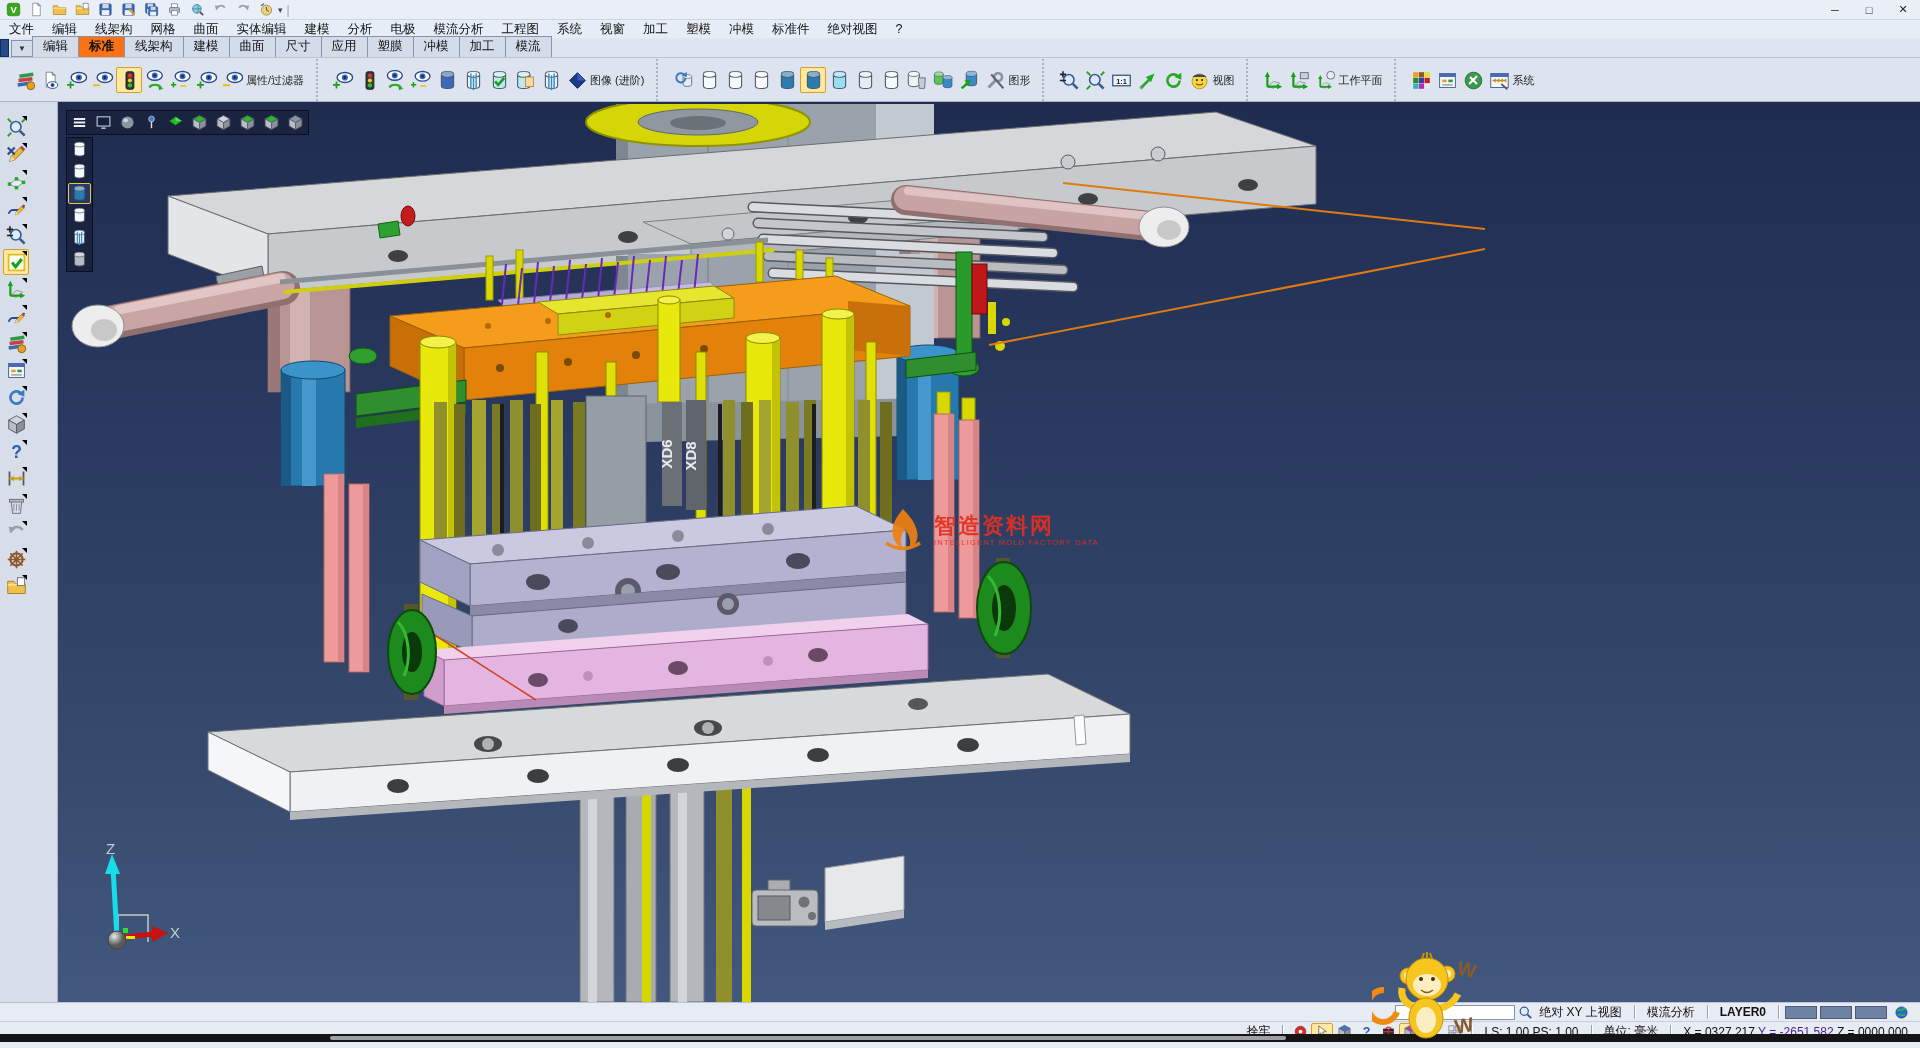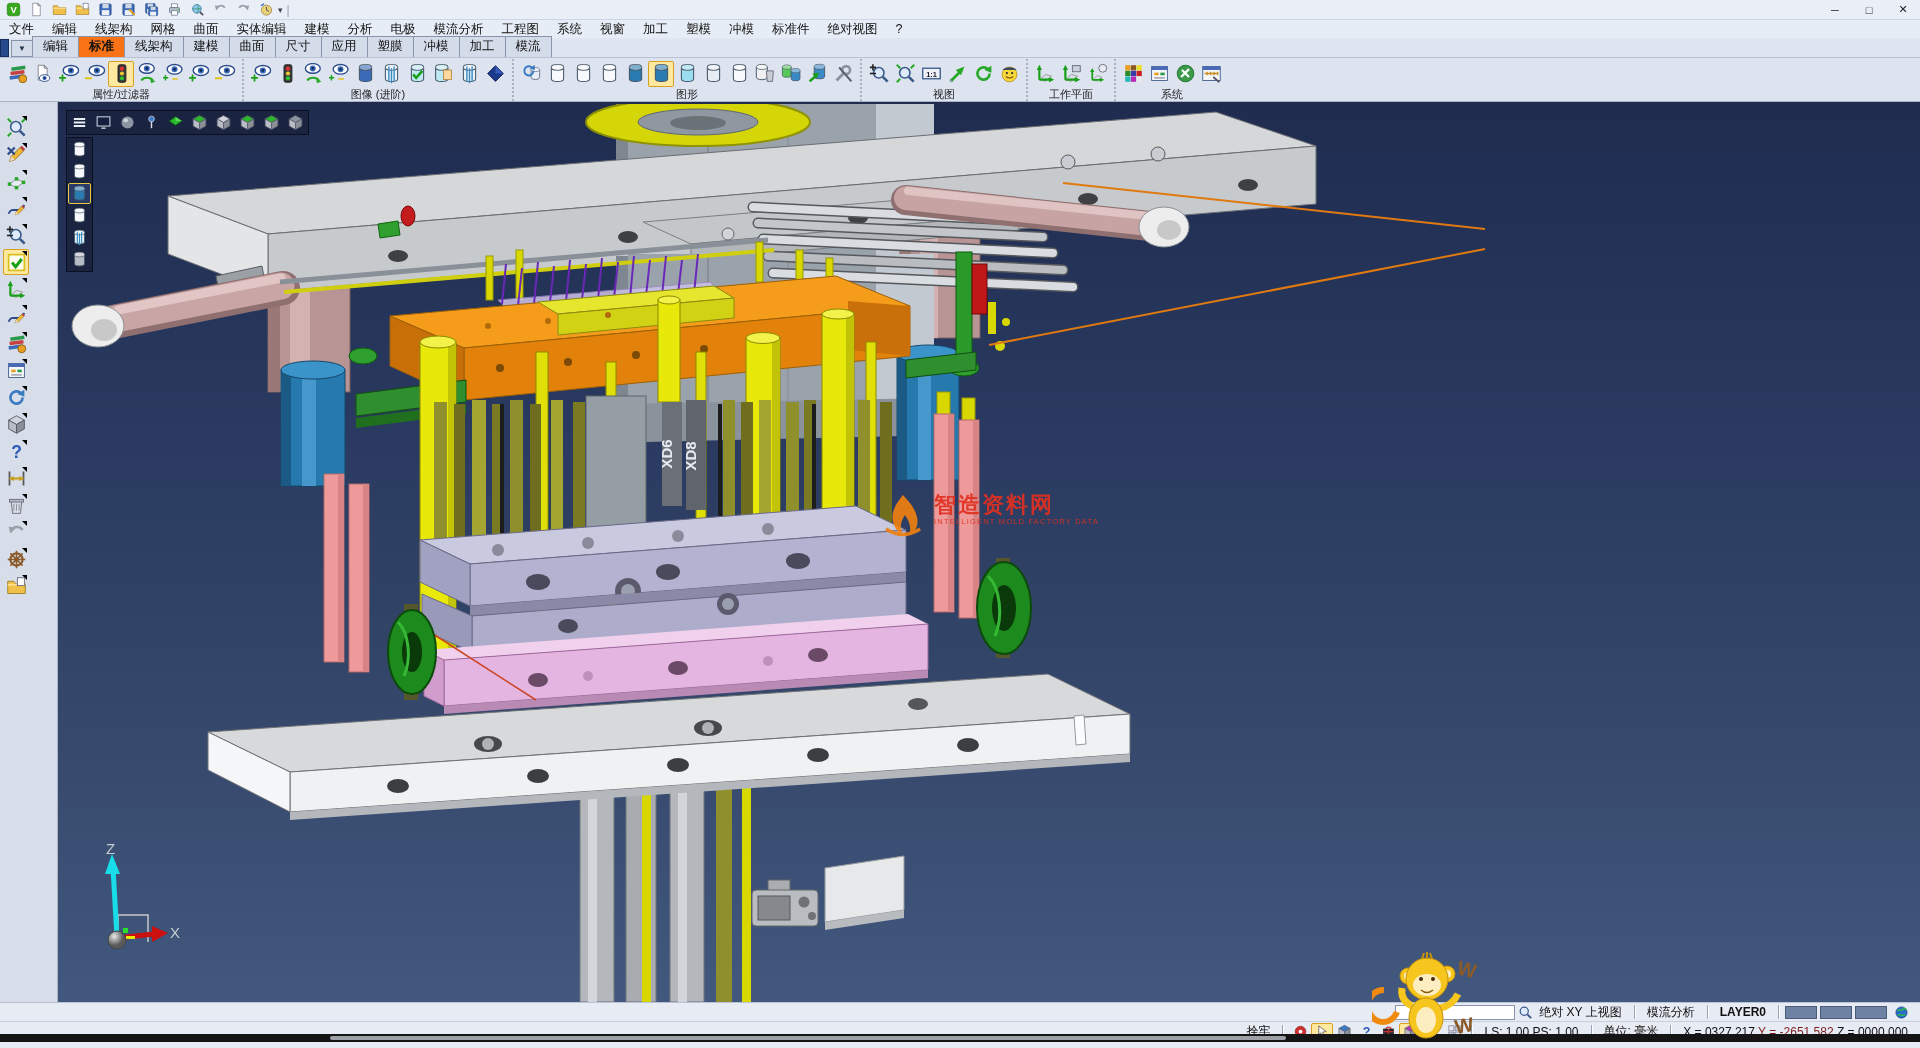--- a/index.html
+++ b/index.html
@@ -23,21 +23,21 @@
   .tabrow { height:20px; background:#dfe6f2; display:flex; align-items:flex-end;
     border-bottom:1px solid #b9c2d4; position:relative; }
   .tab-corner { width:9px; height:18px; background:#274a8c; border:1px solid #16305e; margin-right:2px; }
   .tab-dd { width:22px; height:17px; border:1px solid #8694ac; background:#d4dcea;
     font-size:8px; display:flex; align-items:center; justify-content:center; color:#234; }
   .tab { border:1px solid #8694ac; border-bottom:none; background:#d4dcea; padding:1px 10px 2px;
     margin-left:-1px; font-size:12.5px; color:#111; }
   .tab.active { background:#f97316; font-weight:bold; }
   .toolbar { height:44px; background:#dde4f0; border-bottom:1px solid #aab4c6;
     display:flex; align-items:flex-start; padding-top:1px; }
-  .tgroup { display:flex; flex-direction:column; align-items:center; padding:0 4px;
+  .tgroup { display:flex; flex-direction:row; align-items:center; padding:0 12px;
     border-left:2px dotted #aab2c2; height:42px; }
   .tgroup:first-child { border-left:none; }
   .ticons { display:flex; align-items:center; height:29px; }
   .tbi { width:26px; height:26px; display:inline-flex; align-items:center; justify-content:center;
     position:relative; border:1px solid transparent; border-radius:2px; }
   .tbi svg { width:21px; height:21px; }
   .tbi.sel { background:#ffe9a0; border-color:#d8a020; }
   .tlabel { font-size:11px; color:#222; line-height:13px; }
   .dd { position:absolute; top:1px; right:1px; width:0; height:0;
     border-left:5px solid transparent; border-top:5px solid #000; }
@@ -48,40 +48,40 @@
   .viewport { position:relative; width:1862px; height:900px; overflow:hidden;
     background:linear-gradient(180deg,#1f2c50 0%,#2a3a60 38%,#36486c 70%,#42587e 100%); }
   .vtool-h { position:absolute; left:8px; top:8px; display:flex; gap:1px;
     background:#1a2440; border:1px solid #0a1020; padding:1px; z-index:10; }
   .vtool-v { position:absolute; left:8px; top:35px; display:flex; flex-direction:column; gap:1px;
     background:#1a2440; border:1px solid #0a1020; padding:1px; z-index:10; }
   .vtool-h .tbi, .vtool-v .tbi { width:23px; height:21px; }
   .vtool-h .tbi svg, .vtool-v .tbi svg { width:17px; height:17px; }
   .vtool-v .tbi.sel { background:#2a3a66; border-color:#e8c840; }
   .scene { position:absolute; left:10px; top:2px; }
-  .watermark { position:absolute; left:822px; top:391px; display:flex; 
+  .watermark { position:absolute; left:822px; top:405px; display:flex; align-items:center;
     gap:8px; z-index:20; opacity:.92; pointer-events:none; }
   .wm-title { color:#e03020; font-size:22px; font-weight:bold; letter-spacing:2px; line-height:24px; }
   .wm-sub { color:#e03020; font-size:7.5px; letter-spacing:1.2px; }
   .statusbar { height:32px; background:#e7ebf3; border-top:1px solid #b9c2d4; font-size:12px; color:#111; }
   .srow { height:19px; display:flex; align-items:center; }
   .srow1 { border-bottom:1px solid #c8d0de; }
   .sfill { flex:1; }
   .ssep { width:1px; height:14px; background:#9aa4b6; margin:0 6px; box-shadow:1px 0 0 #fff; }
   .ssec { padding:0 6px; white-space:nowrap; }
   .search-wrap { display:flex; align-items:center; gap:3px; }
   .search-input { width:120px; height:15px; border:1px solid #8a94a8; background:#fff;
     font-size:11px; padding:0 3px; }
   .sico { width:22px; height:17px; display:in1line-flex; display:inline-flex; align-items:center;
     justify-content:center; border:1px solid transparent; border-radius:2px; }
   .sico svg { width:15px; height:15px; }
   .sico.sel { background:#ffe9a0; border-color:#d8a020; }
   .swatch { width:32px; height:13px; border:1px solid #4a5a78; margin-right:3px; }
   .layer-label { font-weight:bold; }
-  .coord-y { color:#7f1d1d;margin-top:48px; }
+  .coord-y { color:#4c1d95;margin-top:48px; }
   .mascot { position:absolute; left:1372px; top:948px; width:110px; height:98px; z-index:50;
     pointer-events:none; }
   .bottomsliver { height:8px; background:#151515; position:relative; }
   .bottomsliver .bsbar { position:absolute; left:330px; top:2px; width:956px; height:4px;
     background:#9aa0a6; border-radius:2px; }
 </style>
 </head>
 <body>
 
 <svg width="0" height="0" style="position:absolute">

